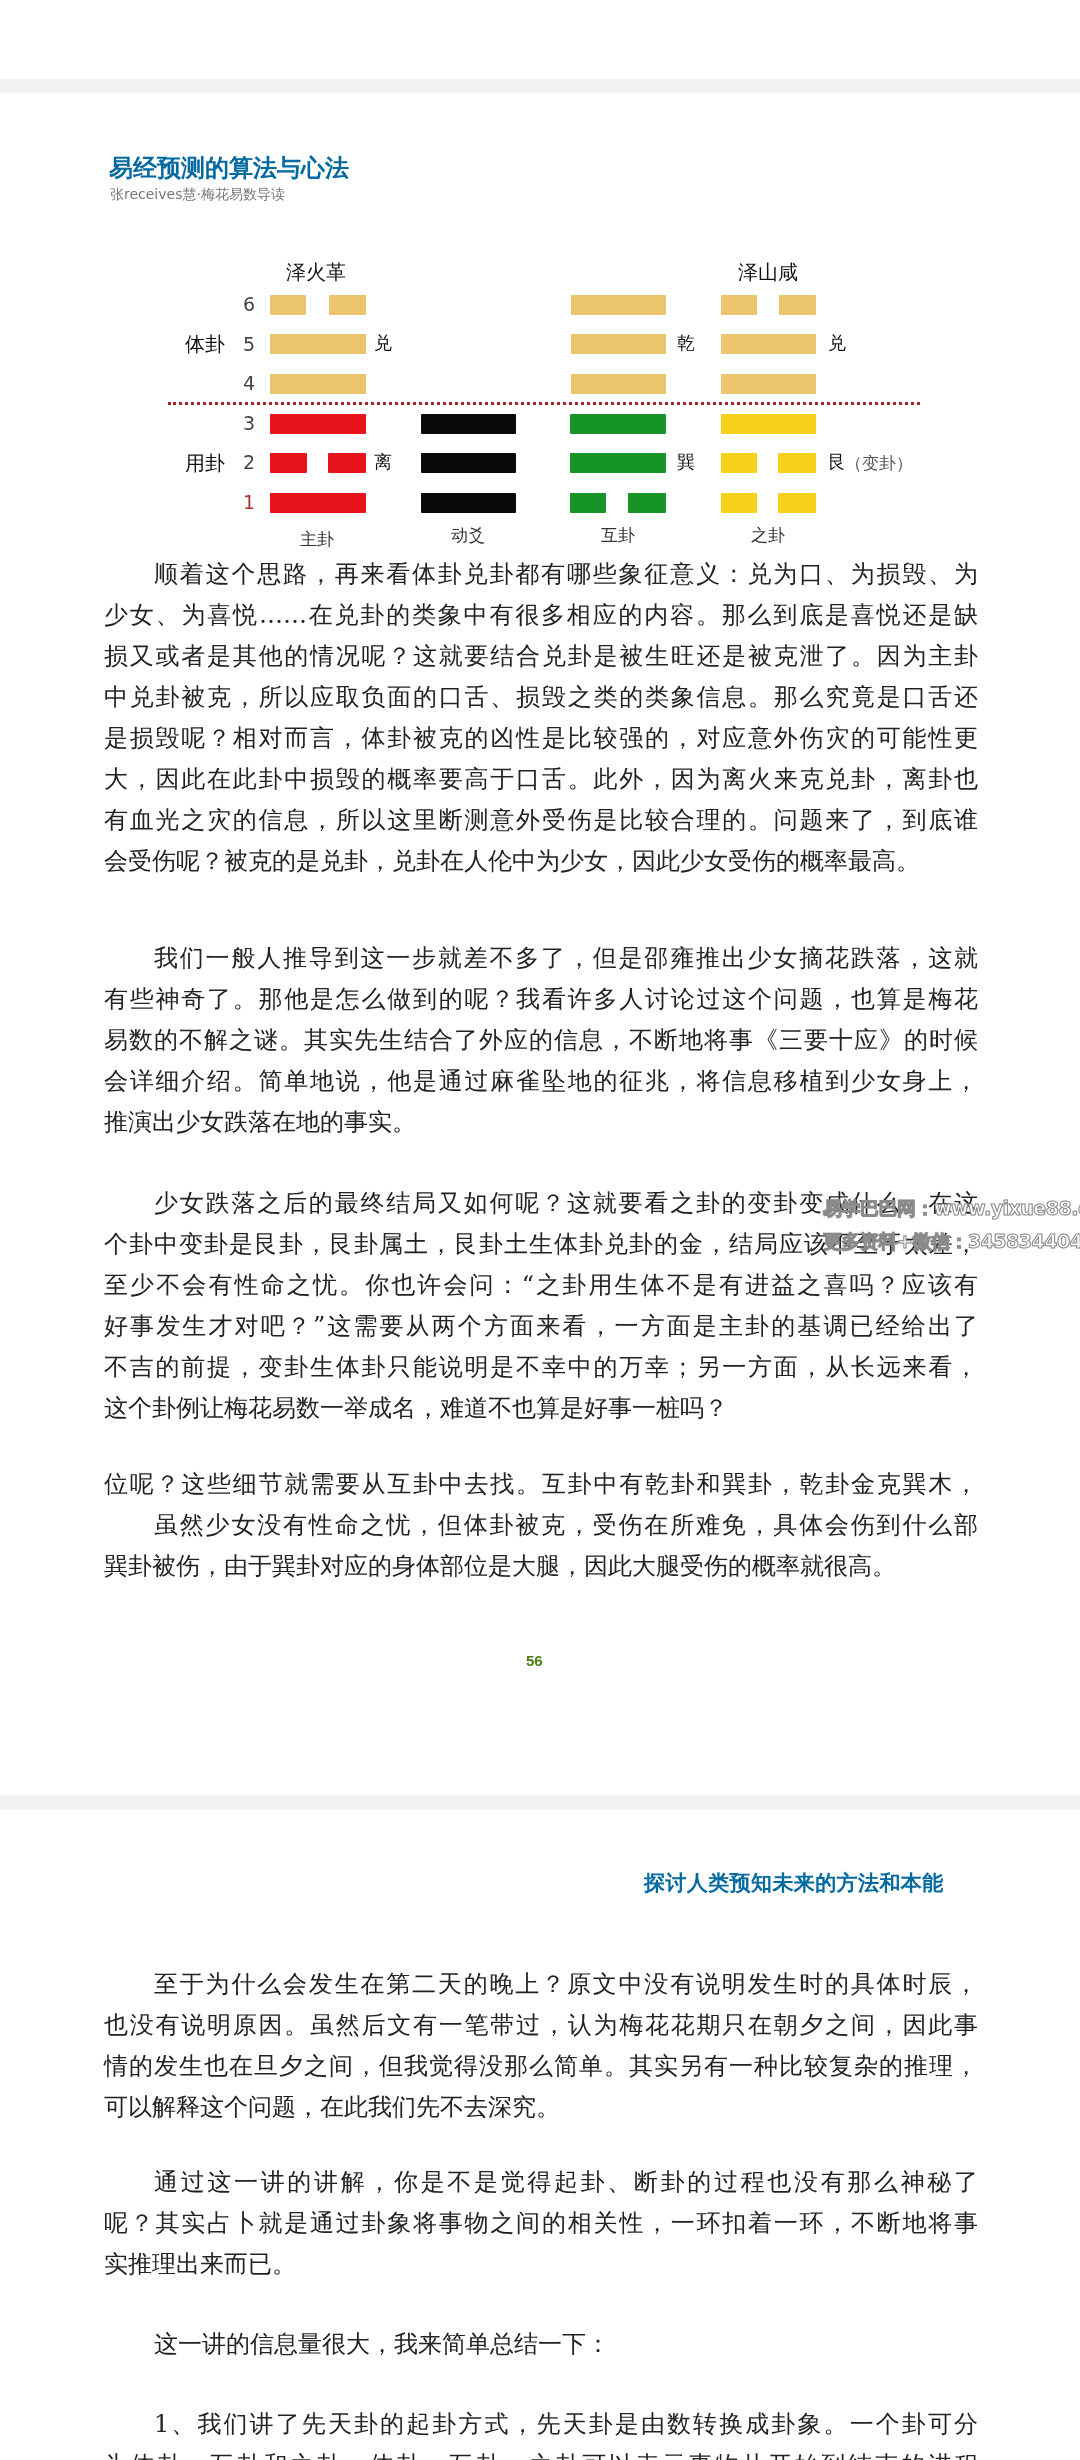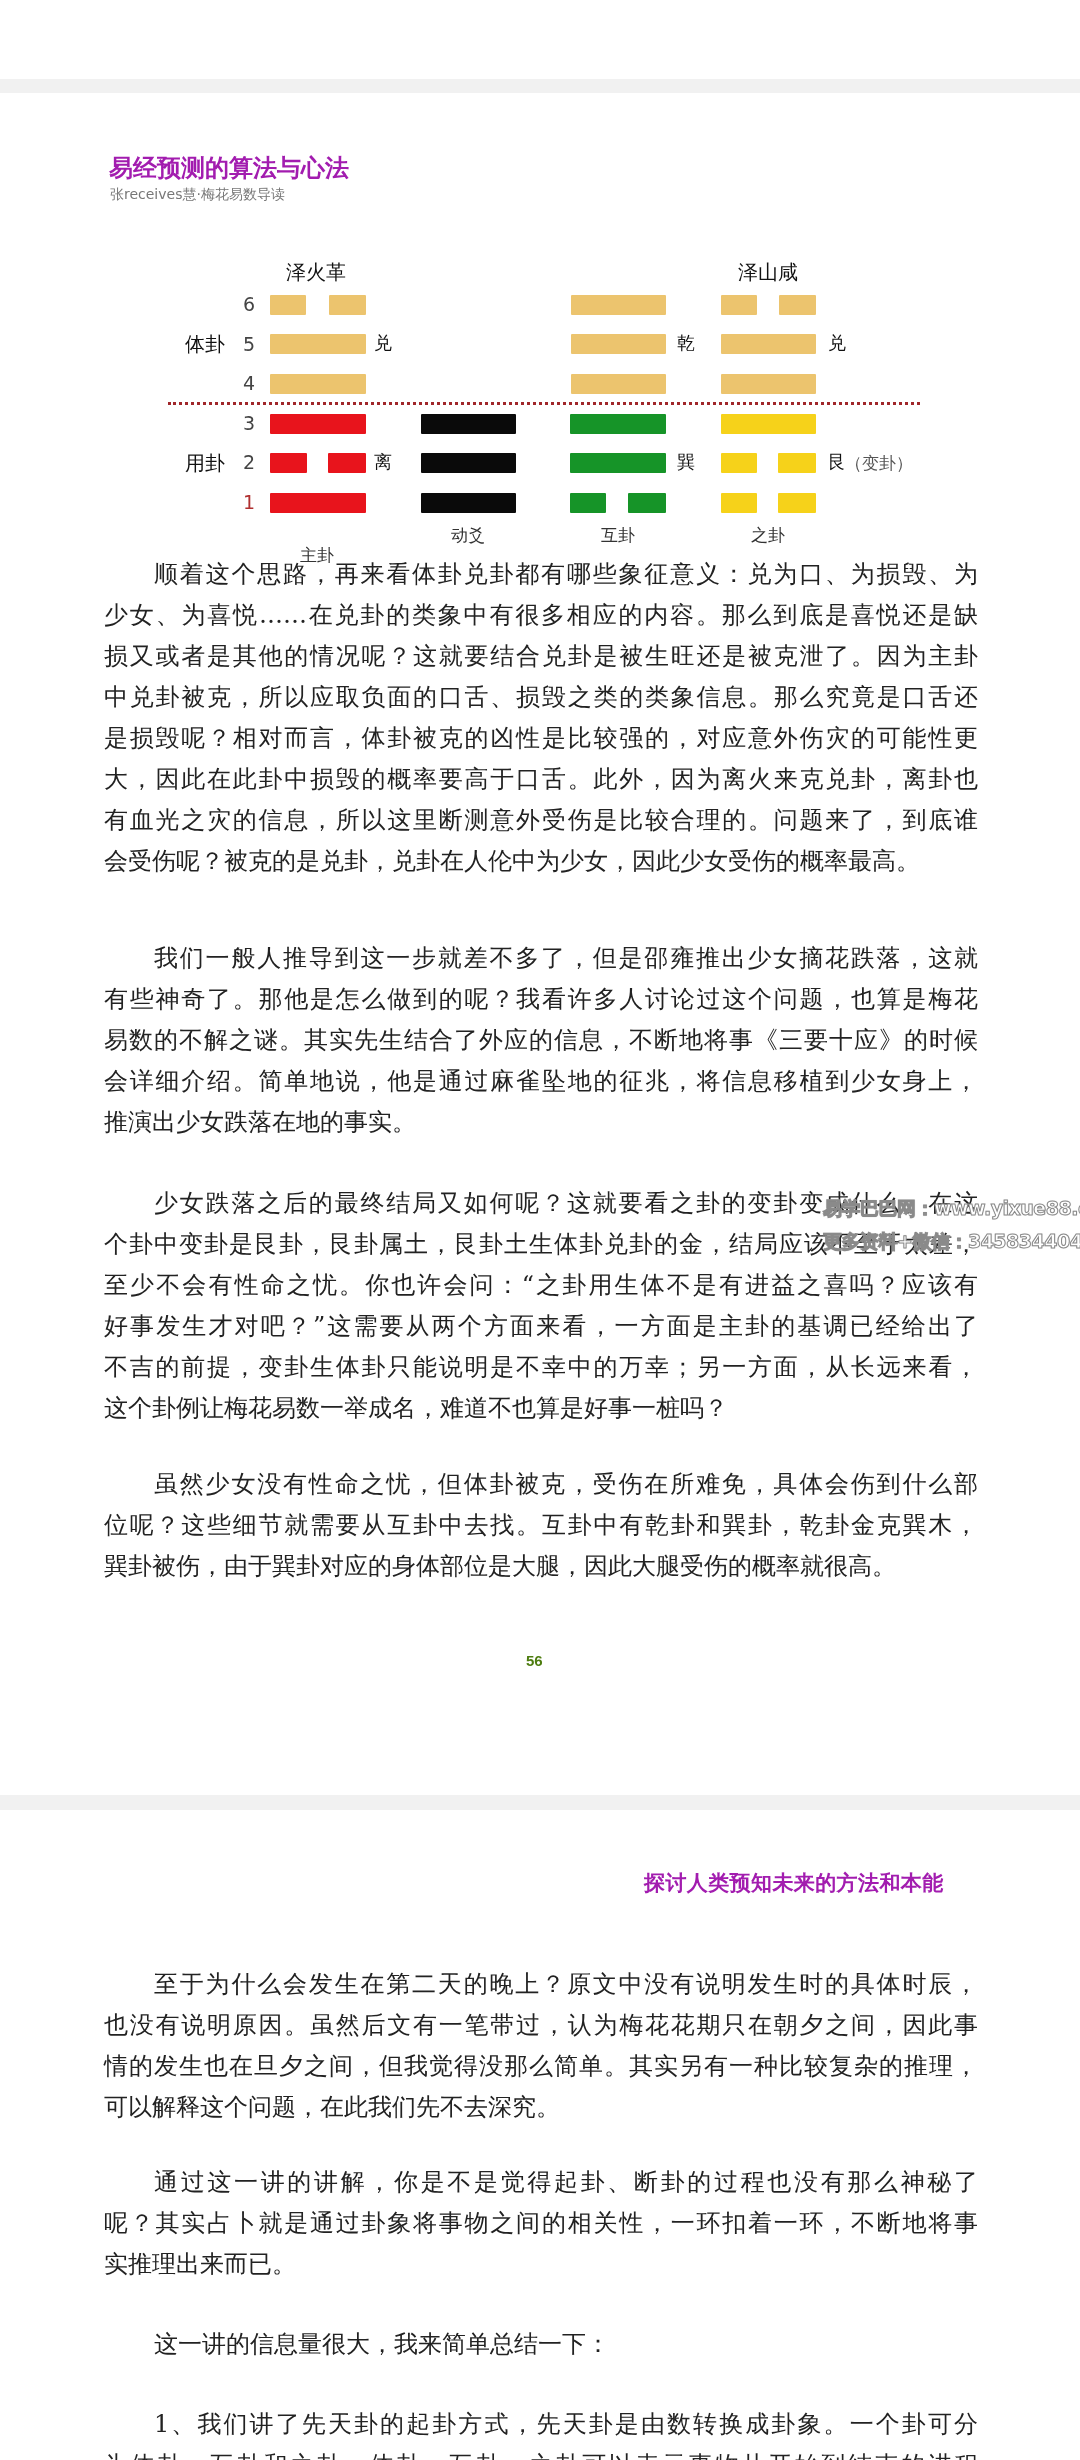--- a/index.html
+++ b/index.html
@@ -1,18 +1,18 @@
 <!DOCTYPE html>
 <html><head>
 <meta charset="utf-8">
 <style>
   html, body { margin: 0; padding: 0; }
   body { width: 1080px; height: 2460px; position: relative; overflow: hidden; background: #ffffff; font-family: "DejaVu Serif", "Liberation Serif", serif; color: #1e1e1e; }
   .band { position: absolute; left: 0; width: 1080px; background: #f1f1f1; }
-  .title { position: absolute; font-family: "DejaVu Sans", "Liberation Sans", sans-serif; font-weight: 900; color: #a21caf; letter-spacing: 0px; white-space: nowrap; }
+  .title { position: absolute; font-family: "DejaVu Sans", "Liberation Sans", sans-serif; font-weight: 900; color: #0369a1; letter-spacing: 0px; white-space: nowrap; }
   .subtitle { position: absolute; font-family: "DejaVu Sans", "Liberation Sans", sans-serif; color: #777; font-size: 14px; white-space: nowrap; }
   .para { position: absolute; left: 104px; width: 874px; font-size: 24px; line-height: 41px; color: #222; }
   .line { display: block; height: 41px; white-space: nowrap; text-align: justify; text-align-last: justify; overflow: visible; }
   .line.last { text-align-last: left; }
   .line.first { padding-left: 50px; }
   .pagenum { position: absolute; font-family: "Liberation Sans", sans-serif; font-weight: bold; font-size: 15px; color: #4d7c0f; }
   .bar { position: absolute; height: 20px; border-radius: 1px; }
   .clabel { position: absolute; font-family: "DejaVu Sans", "Liberation Sans", sans-serif; white-space: nowrap; }
   .num { font-size: 19px; color: #444; }
   .bold { font-weight: normal; color: #111; font-size: 20px; }
@@ -77,21 +77,21 @@
   <div class="bar" style="left:721px;top:334px;width:95px;background:#ecc46e;"></div>
   <div class="bar" style="left:721px;top:374px;width:95px;background:#ecc46e;"></div>
   <div class="bar" style="left:721px;top:414px;width:95px;background:#f6d21a;"></div>
   <div class="bar" style="left:721px;top:453px;width:36px;background:#f6d21a;"></div>
   <div class="bar" style="left:778px;top:453px;width:38px;background:#f6d21a;"></div>
   <div class="bar" style="left:721px;top:493px;width:36px;background:#f6d21a;"></div>
   <div class="bar" style="left:778px;top:493px;width:38px;background:#f6d21a;"></div>
 
   <div class="dotted"></div>
 
-  <div class="clabel cap" style="left:300px;top:544px;text-align:right;">主卦</div>
+  <div class="clabel cap" style="left:300px;top:528px;text-align:right;">主卦</div>
   <div class="clabel cap" style="left:451px;top:524px;">动爻</div>
   <div class="clabel cap" style="left:601px;top:524px;">互卦</div>
   <div class="clabel cap" style="left:751px;top:524px;">之卦</div>
 </div>
 
 <div class="para" style="top:554px;">
   <span class="line first">顺着这个思路，再来看体卦兑卦都有哪些象征意义：兑为口、为损毁、为</span>
   <span class="line">少女、为喜悦……在兑卦的类象中有很多相应的内容。那么到底是喜悦还是缺</span>
   <span class="line">损又或者是其他的情况呢？这就要结合兑卦是被生旺还是被克泄了。因为主卦</span>
   <span class="line">中兑卦被克，所以应取负面的口舌、损毁之类的类象信息。那么究竟是口舌还</span>
@@ -112,22 +112,22 @@
 <div class="para" style="top:1183px;">
   <span class="line first">少女跌落之后的最终结局又如何呢？这就要看之卦的变卦变成什么。在这</span>
   <span class="line">个卦中变卦是艮卦，艮卦属土，艮卦土生体卦兑卦的金，结局应该不至于太差，</span>
   <span class="line">至少不会有性命之忧。你也许会问：“之卦用生体不是有进益之喜吗？应该有</span>
   <span class="line">好事发生才对吧？”这需要从两个方面来看，一方面是主卦的基调已经给出了</span>
   <span class="line">不吉的前提，变卦生体卦只能说明是不幸中的万幸；另一方面，从长远来看，</span>
   <span class="line last">这个卦例让梅花易数一举成名，难道不也算是好事一桩吗？</span>
 </div>
 
 <div class="para" style="top:1464px;">
+  <span class="line">位呢？这些细节就需要从互卦中去找。互卦中有乾卦和巽卦，乾卦金克巽木，</span>
   <span class="line first">虽然少女没有性命之忧，但体卦被克，受伤在所难免，具体会伤到什么部</span>
-  <span class="line">位呢？这些细节就需要从互卦中去找。互卦中有乾卦和巽卦，乾卦金克巽木，</span>
   <span class="line last">巽卦被伤，由于巽卦对应的身体部位是大腿，因此大腿受伤的概率就很高。</span>
 </div>
 
 <div class="pagenum" style="left:526px;top:1652px;">56</div>
 
 <div class="watermark" style="left:823px;top:1196px;">易学巴巴网：www.yixue88.cn</div>
 <div class="watermark" style="left:823px;top:1229px;">更多资料+微信：3458344044</div>
 
 <div class="band" style="top:1795px;height:15px;"></div>
 

